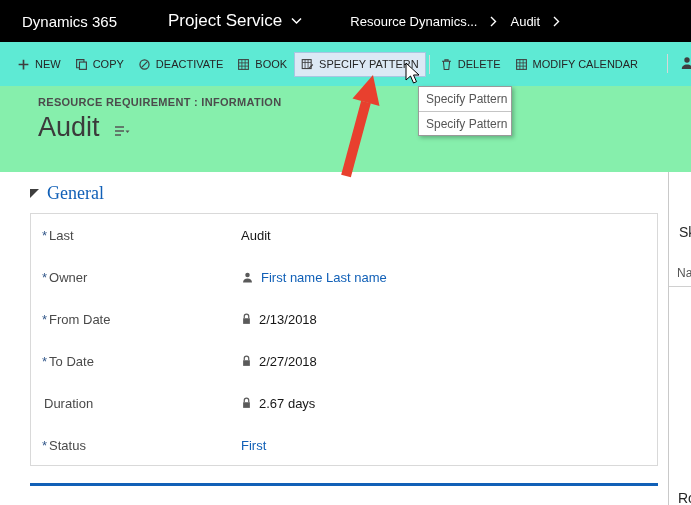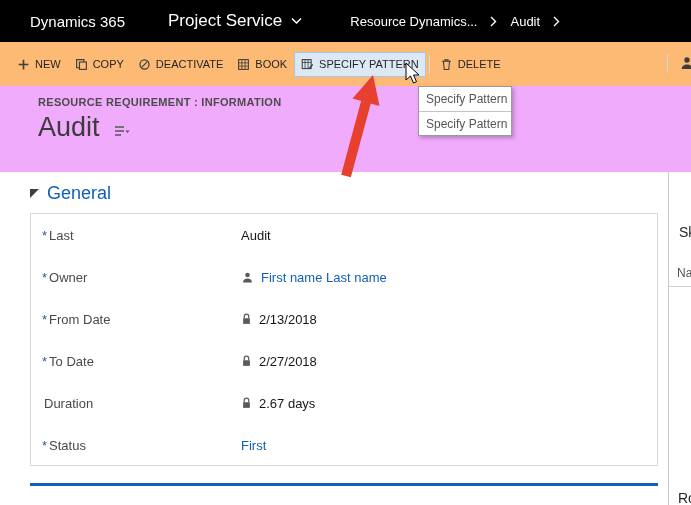--- a/index.html
+++ b/index.html
@@ -1,47 +1,47 @@
 <!DOCTYPE html>
 <html><head>
 <meta charset="utf-8">
 <style>
   *{margin:0;padding:0;box-sizing:border-box;}
   html,body{width:691px;height:505px;}
   body{font-family:"Liberation Sans",sans-serif;background:#fff;position:relative;overflow:hidden;}
 
   
   .topbar{position:absolute;left:0;top:0;width:691px;height:42px;background:#000;color:#fff;display:flex;align-items:center;z-index:10;}
-  .brand{font-size:15px;padding-left:30px;width:168px;flex:none;cursor:pointer;}
+  .brand{font-size:15px;padding-left:22px;width:168px;flex:none;cursor:pointer;}
   .app{display:flex;align-items:center;gap:9px;font-size:17px;flex:none;cursor:pointer;}
   .crumbs{display:flex;align-items:center;gap:13px;margin-left:48px;font-size:13px;}
   .crumb{cursor:pointer;white-space:nowrap;}
   .chev{display:flex;}
 
   
-  .cmdbar{position:absolute;left:0;top:42px;width:691px;height:44px;background:#fdba74;display:flex;align-items:center;padding-left:10px;z-index:5;}
+  .cmdbar{position:absolute;left:0;top:42px;width:691px;height:44px;background:#5eead4;display:flex;align-items:center;padding-left:10px;z-index:5;}
   .cmd{display:flex;align-items:center;gap:5px;border:1px solid transparent;background:none;font-family:inherit;font-size:11px;color:#262626;padding:5px 6px;cursor:pointer;white-space:nowrap;}
   .cmd .ci{color:#3e3e3e;display:flex;}
   .cmd.hovered{background:#dce9f5;border-color:#a8c6e2;}
   .cmdsep{width:1px;height:19px;background:#d8d8d8;margin:0 3px;flex:none;}
   .cmdsep2{position:absolute;left:667px;top:12px;width:1px;height:19px;background:#d8d8d8;}
   .cmd-partial{position:absolute;left:679px;top:13px;color:#3e3e3e;}
 
   
-  .pagehead{position:absolute;left:0;top:86px;width:691px;height:86px;background:#f0abfc;}
+  .pagehead{position:absolute;left:0;top:86px;width:691px;height:86px;background:#86efac;}
   .subtitle{position:absolute;left:38px;top:10px;font-size:11px;font-weight:bold;color:#4c4c4c;letter-spacing:.3px;}
   .titlerow{position:absolute;left:38px;top:26px;display:flex;align-items:center;gap:14px;}
   .title{font-size:27px;color:#3b3b3b;font-weight:normal;}
   .form-selector{color:#555;cursor:pointer;display:flex;margin-top:8px;}
 
   
   .content{position:absolute;left:30px;top:172px;width:628px;height:333px;background:#fff;}
   .sectionhead{display:flex;align-items:center;gap:8px;padding-top:11px;cursor:pointer;width:140px;}
   .tri{width:0;height:0;border-top:9px solid #3e3e3e;border-right:9px solid transparent;flex:none;}
-  .sectiontitle{font-size:18px;color:#1160b7;}
+  .sectiontitle{font-size:18px;color:#1160b7;font-family:Liberation Serif, serif;}
   .formbox{margin-top:9px;border:1px solid #d9d9d9;height:253px;}
   .frow{height:42px;display:flex;align-items:center;}
   .flabel{width:198px;flex:none;padding-left:11px;font-size:13px;color:#4a4a4a;display:flex;}
   .req{color:#33588a;margin-right:2px;}
   .fval{display:flex;align-items:center;gap:7px;padding-left:12px;font-size:13px;color:#161616;}
   .fval .ficon{color:#5a5a5a;display:flex;}
   .link{color:#1160b7;cursor:pointer;}
   .blueline{margin-top:17px;height:3px;background:#1160b7;width:100%;}
 
   
@@ -135,20 +135,29 @@
   </button>
   <span class="cmdsep"></span>
   <button class="cmd">
     <span class="ci">
       <svg width="13" height="13" viewBox="0 0 16 16">
           <path d="M2.5 4h11M6 4V2.3h4V4M4.2 4l1 10.2h5.6l1-10.2" fill="none" stroke="currentColor" stroke-width="1.3"></path>
         </svg>
     </span>
     <span>DELETE</span>
   </button>
+  <button class="cmd">
+    <span class="ci">
+      <svg width="13" height="13" viewBox="0 0 16 16">
+          <rect x="2" y="2" width="12" height="12" fill="none" stroke="currentColor" stroke-width="1.3"></rect>
+          <path d="M2 6h12M2 10h12M6 2v12M10 2v12" stroke="currentColor" stroke-width="1"></path>
+        </svg>
+    </span>
+    <span>MODIFY CALENDAR</span>
+  </button>
   <span class="cmdsep2"></span>
   <span class="cmd-partial">
     <svg width="16" height="16" viewBox="0 0 16 16">
         <circle cx="8" cy="5" r="2.7" fill="currentColor"></circle>
         <path d="M2.8 14c0-3 2.3-4.6 5.2-4.6s5.2 1.6 5.2 4.6z" fill="currentColor"></path>
       </svg>
   </span>
 </div>
 
 <div class="pagehead">

